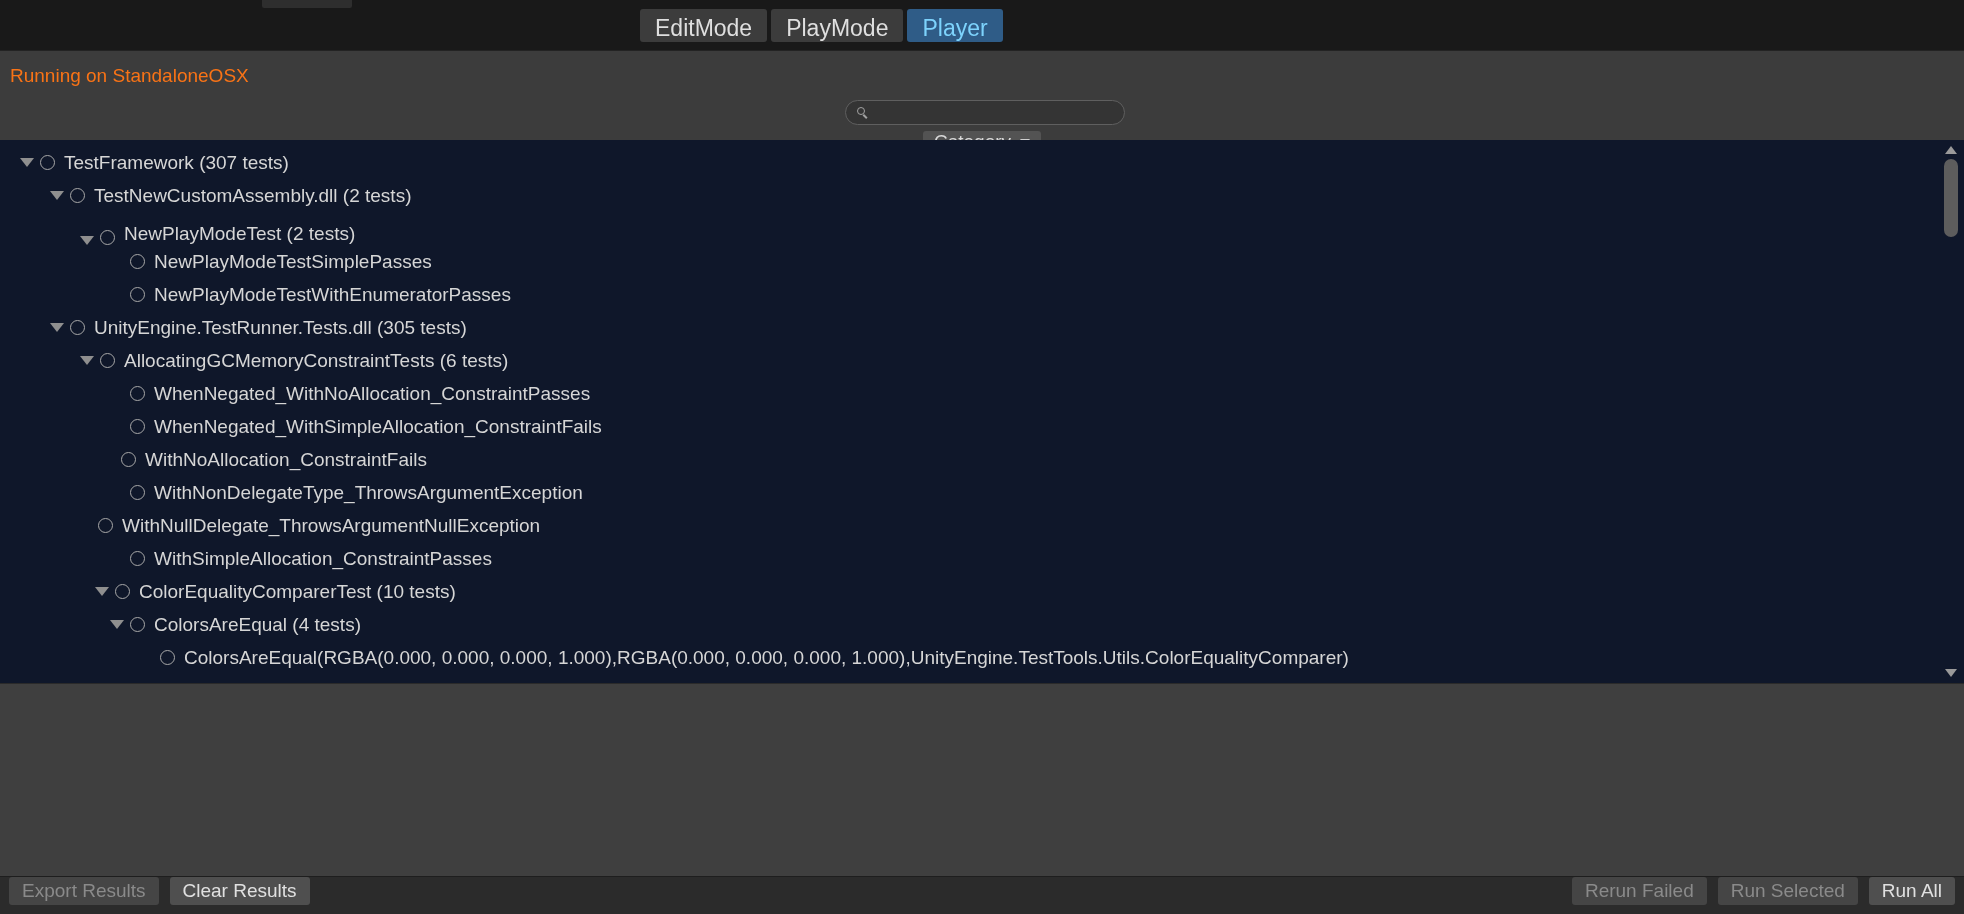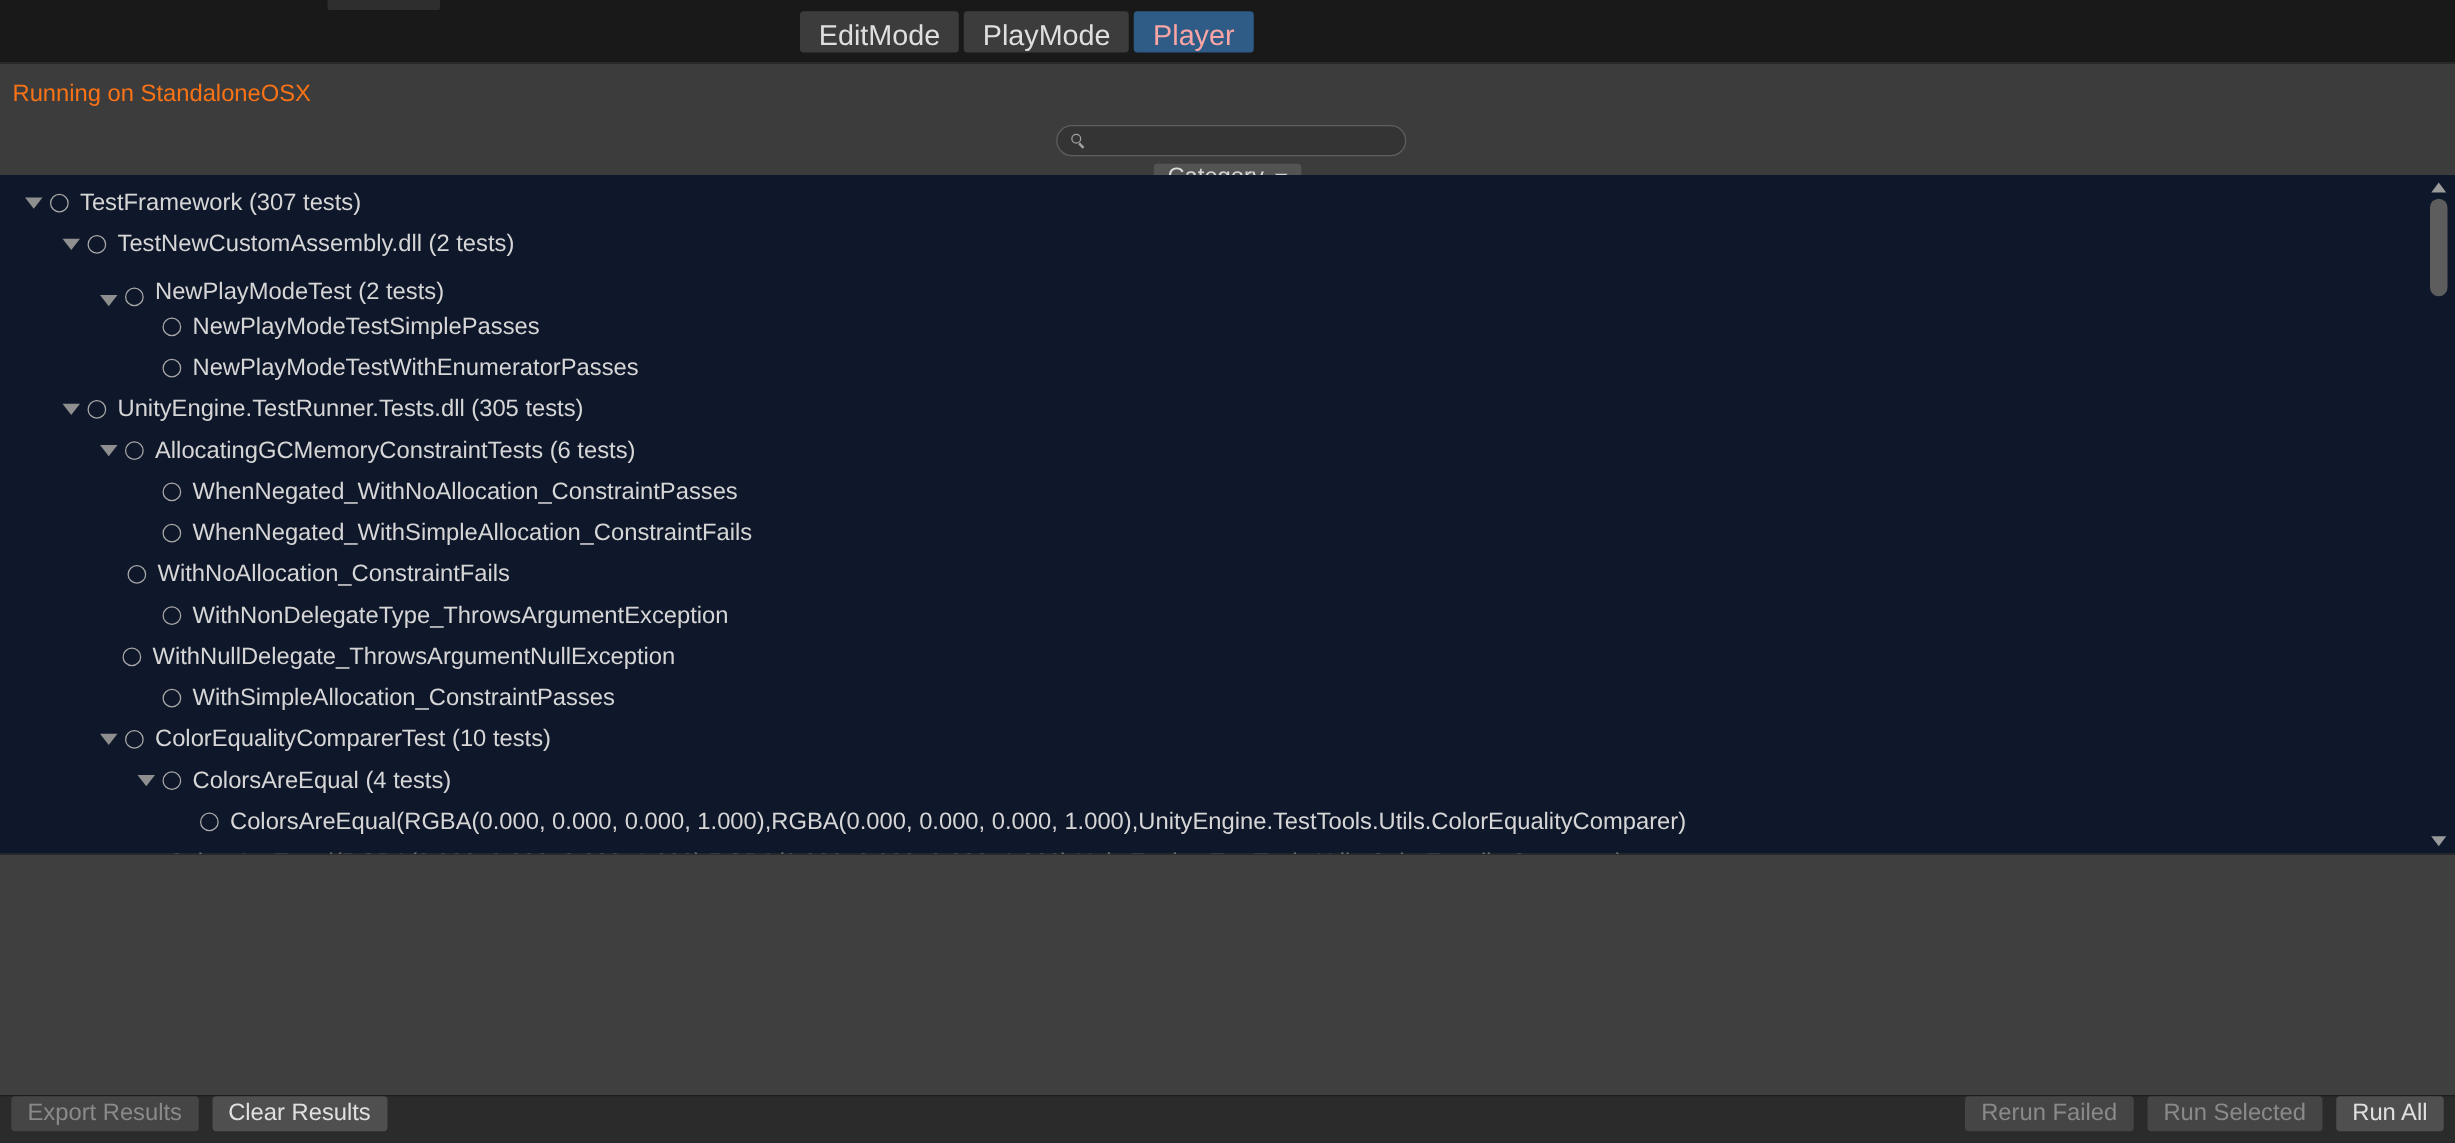--- a/index.html
+++ b/index.html
@@ -10,21 +10,21 @@
     -webkit-font-smoothing:antialiased;
   }
   
   .topbar{position:absolute;top:0;left:0;right:0;height:50px;background:#191919;}
   .tab-notch{position:absolute;left:262px;top:0;width:90px;height:8px;background:#2e2e2e;border-radius:0 0 2px 2px;}
   .mode-tabs{position:absolute;left:640px;top:9px;display:flex;gap:4px;}
   .mode-tab{
     height:33px;padding:0 15px;display:flex;align-items:flex-end;
     background:#3c3c3c;color:#dfdfdf;font-size:23px;border-radius:3px;cursor:default;
   }
-  .mode-tab.selected{background:var(--accent,#2f5c87);color:#fca5a5;}
+  .mode-tab.selected{background:var(--accent,#2f5c87);color:#7dd3fc;}
   
   .statusline{
     position:absolute;top:50px;left:0;right:0;height:50px;background:#3c3c3c;
     border-top:1px solid #232323;display:flex;align-items:center;
     padding-left:10px;color:#f97316;font-size:19px;box-sizing:border-box;
   }
   
   .filterbar{
     position:absolute;top:100px;left:0;right:0;height:40px;background:#3c3c3c;
     display:flex;align-items:center;padding:0 3px;box-sizing:border-box;gap:6px;flex-direction:column;
@@ -201,41 +201,41 @@
     <div class="tree-row" style="padding-left: 104px;">
     <span class="foldout" style="visibility: hidden;"></span>
     <span class="circle"></span>
     <span class="label">WhenNegated_WithNoAllocation_ConstraintPasses</span>
   </div>
     <div class="tree-row" style="padding-left: 104px;">
     <span class="foldout" style="visibility: hidden;"></span>
     <span class="circle"></span>
     <span class="label">WhenNegated_WithSimpleAllocation_ConstraintFails</span>
   </div>
-    <div class="tree-row" style="padding-left: 76px;">
+    <div class="tree-row" style="padding-left: 95px;">
     <span class="foldout" style="visibility: hidden;"></span>
     <span class="circle"></span>
     <span class="label">WithNoAllocation_ConstraintFails</span>
   </div>
     <div class="tree-row" style="padding-left: 104px;">
     <span class="foldout" style="visibility: hidden;"></span>
     <span class="circle"></span>
     <span class="label">WithNonDelegateType_ThrowsArgumentException</span>
   </div>
     <div class="tree-row" style="padding-left: 72px;">
     <span class="foldout" style="visibility: hidden;"></span>
     <span class="circle"></span>
     <span class="label">WithNullDelegate_ThrowsArgumentNullException</span>
   </div>
     <div class="tree-row" style="padding-left: 104px;">
     <span class="foldout" style="visibility: hidden;"></span>
     <span class="circle"></span>
     <span class="label">WithSimpleAllocation_ConstraintPasses</span>
   </div>
-    <div class="tree-row" style="padding-left: 74px;">
+    <div class="tree-row" style="padding-left: 74px; margin-left: 15px;">
     <span class="foldout"></span>
     <span class="circle"></span>
     <span class="label">ColorEqualityComparerTest (10 tests)</span>
   </div>
     <div class="tree-row" style="padding-left: 104px;">
     <span class="foldout"></span>
     <span class="circle"></span>
     <span class="label">ColorsAreEqual (4 tests)</span>
   </div>
     <div class="tree-row" style="padding-left: 134px;">

